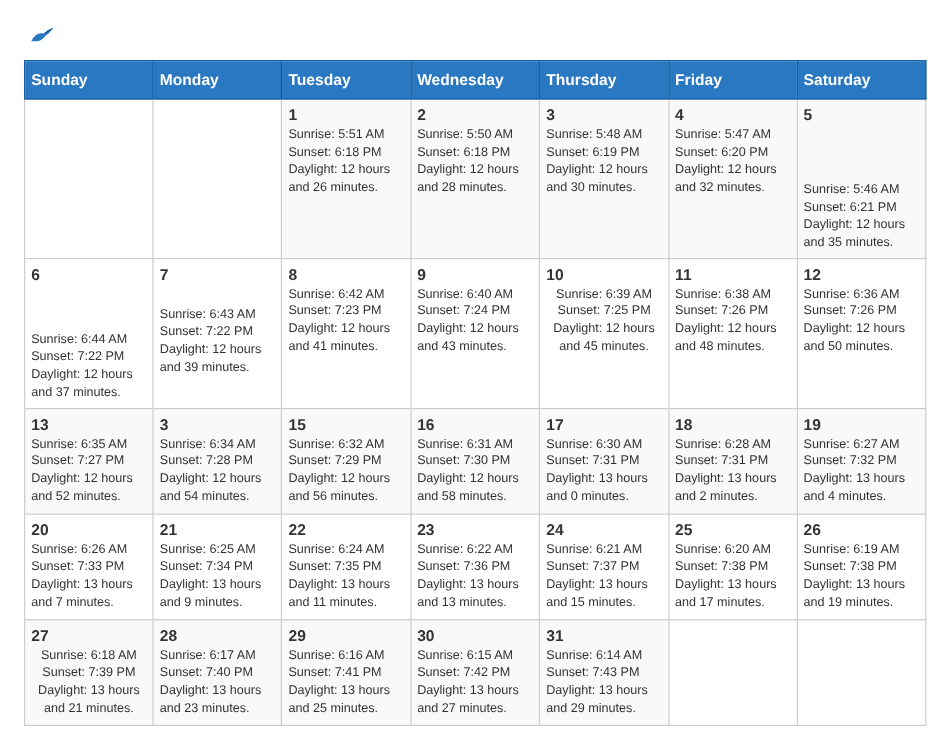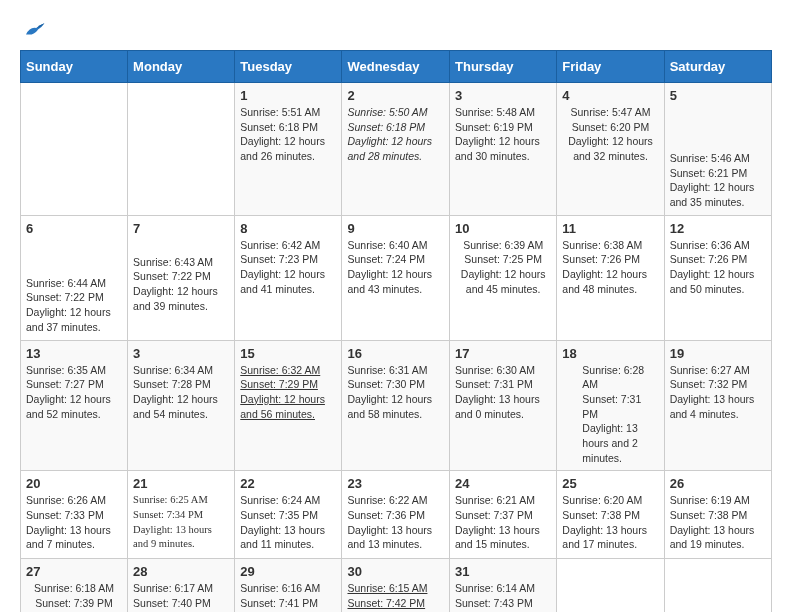--- a/index.html
+++ b/index.html
@@ -136,33 +136,33 @@
         <td class="empty-cell"></td>
         <td class="empty-cell"></td>
         <td>
           <span class="day-number">1</span>
           <div class="day-info" style="white-space: pre-line;">Sunrise: 5:51 AM
 Sunset: 6:18 PM
 Daylight: 12 hours and 26 minutes.</div>
         </td>
         <td>
           <span class="day-number">2</span>
-          <div class="day-info" style="white-space: pre-line; font-style: italic;">Sunrise: 5:50 AM
+          <div class="day-info" style="white-space: pre-line;">Sunrise: 5:50 AM
 Sunset: 6:18 PM
 Daylight: 12 hours and 28 minutes.</div>
         </td>
         <td>
           <span class="day-number">3</span>
           <div class="day-info" style="white-space: pre-line;">Sunrise: 5:48 AM
 Sunset: 6:19 PM
 Daylight: 12 hours and 30 minutes.</div>
         </td>
         <td>
           <span class="day-number">4</span>
-          <div class="day-info" style="white-space: pre-line; text-align: center;">Sunrise: 5:47 AM
+          <div class="day-info" style="white-space: pre-line;">Sunrise: 5:47 AM
 Sunset: 6:20 PM
 Daylight: 12 hours and 32 minutes.</div>
         </td>
         <td>
           <span class="day-number">5</span>
           <div class="day-info" style="white-space: pre-line; margin-top: 48px;">Sunrise: 5:46 AM
 Sunset: 6:21 PM
 Daylight: 12 hours and 35 minutes.</div>
         </td>
       </tr>
@@ -218,59 +218,59 @@
 Daylight: 12 hours and 52 minutes.</div>
         </td>
         <td>
           <span class="day-number">3</span>
           <div class="day-info" style="white-space: pre-line;">Sunrise: 6:34 AM
 Sunset: 7:28 PM
 Daylight: 12 hours and 54 minutes.</div>
         </td>
         <td>
           <span class="day-number">15</span>
-          <div class="day-info" style="white-space: pre-line; text-decoration: underline;">Sunrise: 6:32 AM
+          <div class="day-info" style="white-space: pre-line;">Sunrise: 6:32 AM
 Sunset: 7:29 PM
 Daylight: 12 hours and 56 minutes.</div>
         </td>
         <td>
           <span class="day-number">16</span>
           <div class="day-info" style="white-space: pre-line;">Sunrise: 6:31 AM
 Sunset: 7:30 PM
 Daylight: 12 hours and 58 minutes.</div>
         </td>
         <td>
           <span class="day-number">17</span>
           <div class="day-info" style="white-space: pre-line;">Sunrise: 6:30 AM
 Sunset: 7:31 PM
 Daylight: 13 hours and 0 minutes.</div>
         </td>
         <td>
           <span class="day-number">18</span>
-          <div class="day-info" style="white-space: pre-line; margin-left: 20px;">Sunrise: 6:28 AM
+          <div class="day-info" style="white-space: pre-line;">Sunrise: 6:28 AM
 Sunset: 7:31 PM
 Daylight: 13 hours and 2 minutes.</div>
         </td>
         <td>
           <span class="day-number">19</span>
           <div class="day-info" style="white-space: pre-line;">Sunrise: 6:27 AM
 Sunset: 7:32 PM
 Daylight: 13 hours and 4 minutes.</div>
         </td>
       </tr>
       <tr>
         <td>
           <span class="day-number">20</span>
           <div class="day-info" style="white-space: pre-line;">Sunrise: 6:26 AM
 Sunset: 7:33 PM
 Daylight: 13 hours and 7 minutes.</div>
         </td>
         <td>
           <span class="day-number">21</span>
-          <div class="day-info" style="white-space: pre-line; font-family: Liberation Serif, serif;">Sunrise: 6:25 AM
+          <div class="day-info" style="white-space: pre-line;">Sunrise: 6:25 AM
 Sunset: 7:34 PM
 Daylight: 13 hours and 9 minutes.</div>
         </td>
         <td>
           <span class="day-number">22</span>
           <div class="day-info" style="white-space: pre-line;">Sunrise: 6:24 AM
 Sunset: 7:35 PM
 Daylight: 13 hours and 11 minutes.</div>
         </td>
         <td>
@@ -312,21 +312,21 @@
 Daylight: 13 hours and 23 minutes.</div>
         </td>
         <td>
           <span class="day-number">29</span>
           <div class="day-info" style="white-space: pre-line;">Sunrise: 6:16 AM
 Sunset: 7:41 PM
 Daylight: 13 hours and 25 minutes.</div>
         </td>
         <td>
           <span class="day-number">30</span>
-          <div class="day-info" style="white-space: pre-line; text-decoration: underline;">Sunrise: 6:15 AM
+          <div class="day-info" style="white-space: pre-line;">Sunrise: 6:15 AM
 Sunset: 7:42 PM
 Daylight: 13 hours and 27 minutes.</div>
         </td>
         <td>
           <span class="day-number">31</span>
           <div class="day-info" style="white-space: pre-line;">Sunrise: 6:14 AM
 Sunset: 7:43 PM
 Daylight: 13 hours and 29 minutes.</div>
         </td>
         <td class="empty-cell"></td>

